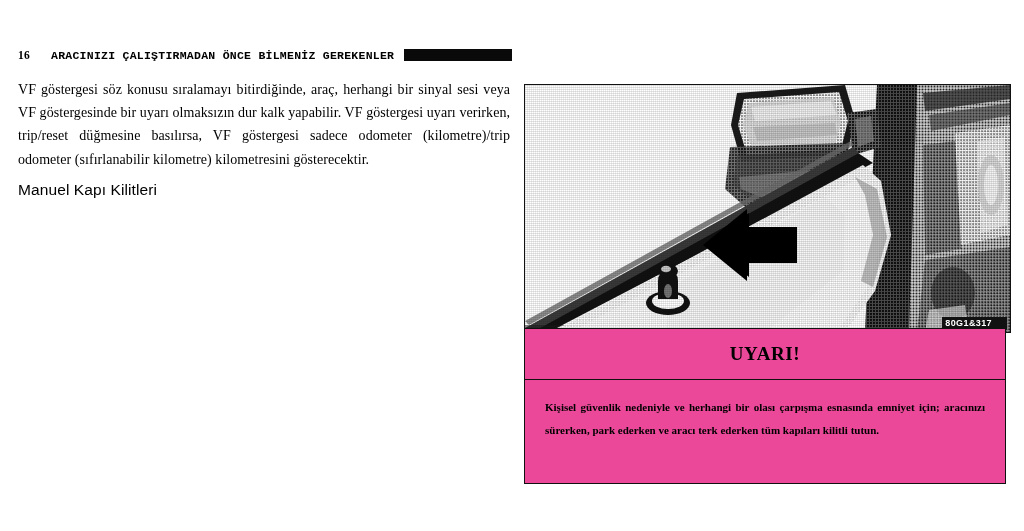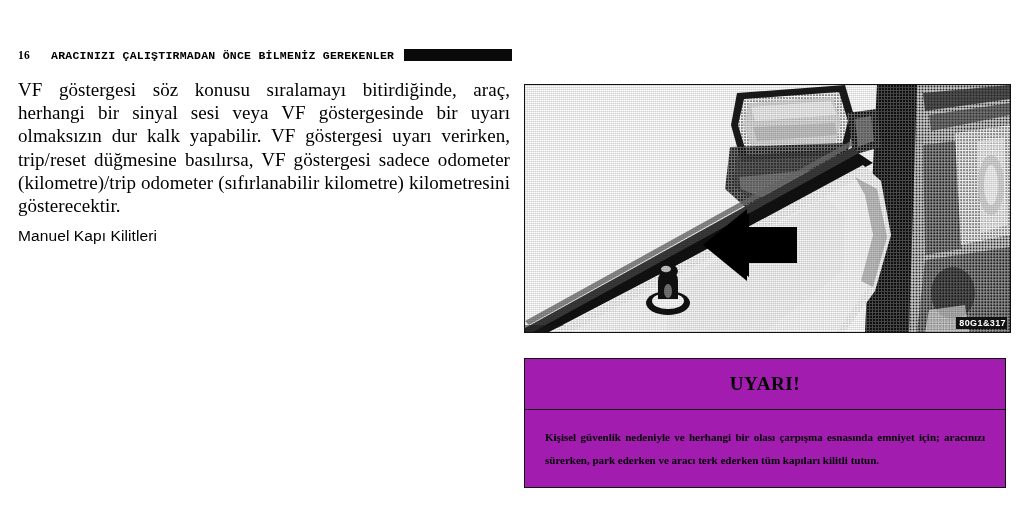--- a/index.html
+++ b/index.html
@@ -57,21 +57,21 @@
   
   .text-column {
     position: absolute;
     left: 18px;
     top: 78px;
     width: 492px;
   }
   .body-par {
     margin: 0;
     font-family: "Liberation Serif", serif;
-    font-size: 19px;
+    font-size: 14px;
     line-height: 23.2px;
     text-align: justify;
     text-justify: inter-word;
     letter-spacing: 0.05px;
   }
   .section-heading {
     margin: 9px 0 2px 0;
     font-family: "Liberation Sans", sans-serif;
     font-weight: normal;
     font-size: 15.5px;
@@ -110,33 +110,33 @@
   .photo-code {
     position: absolute;
     right: 3px;
     bottom: 3px;
     background: #111;
     color: #fff;
     font-family: "Liberation Sans", sans-serif;
     font-weight: bold;
     font-size: 9px;
     letter-spacing: 0.4px;
-    padding: 1px 1px 0 3px;
+    padding: 1px 15px 0 3px;
     line-height: 11px;
   }
 
   
   .warning-box {
     position: absolute;
     left: 524px;
-    top: 358px;
+    top: 328px;
     width: 482px;
-    height: 130px;
+    height: 156px;
     border: 1.6px solid #111;
-    background: #a21caf;
+    background: #ec4899;
     box-sizing: border-box;
   }
   .warning-title-row {
     height: 51px;
     border-bottom: 1.6px solid #111;
     display: flex;
     align-items: center;
     justify-content: center;
     box-sizing: border-box;
   }

